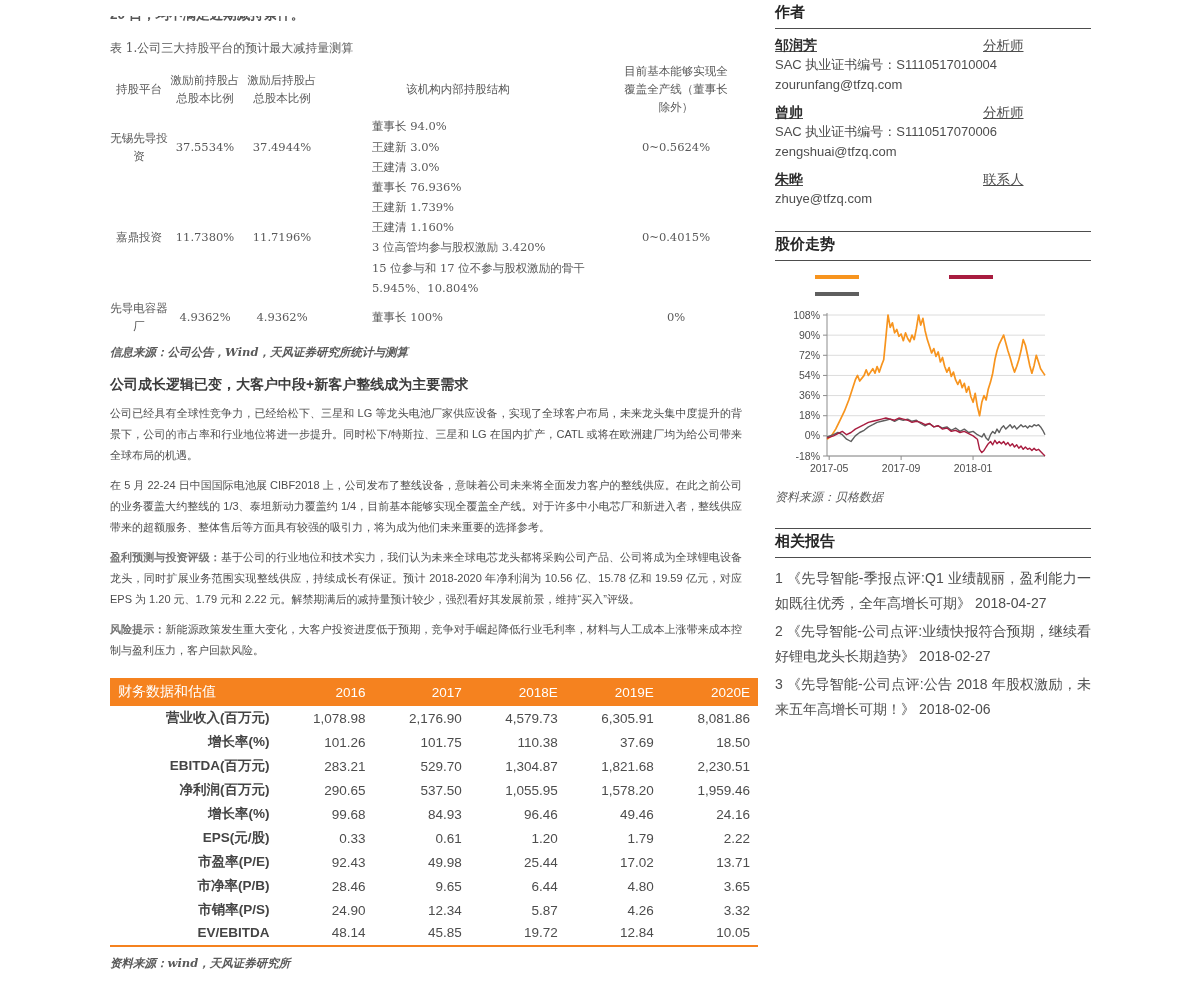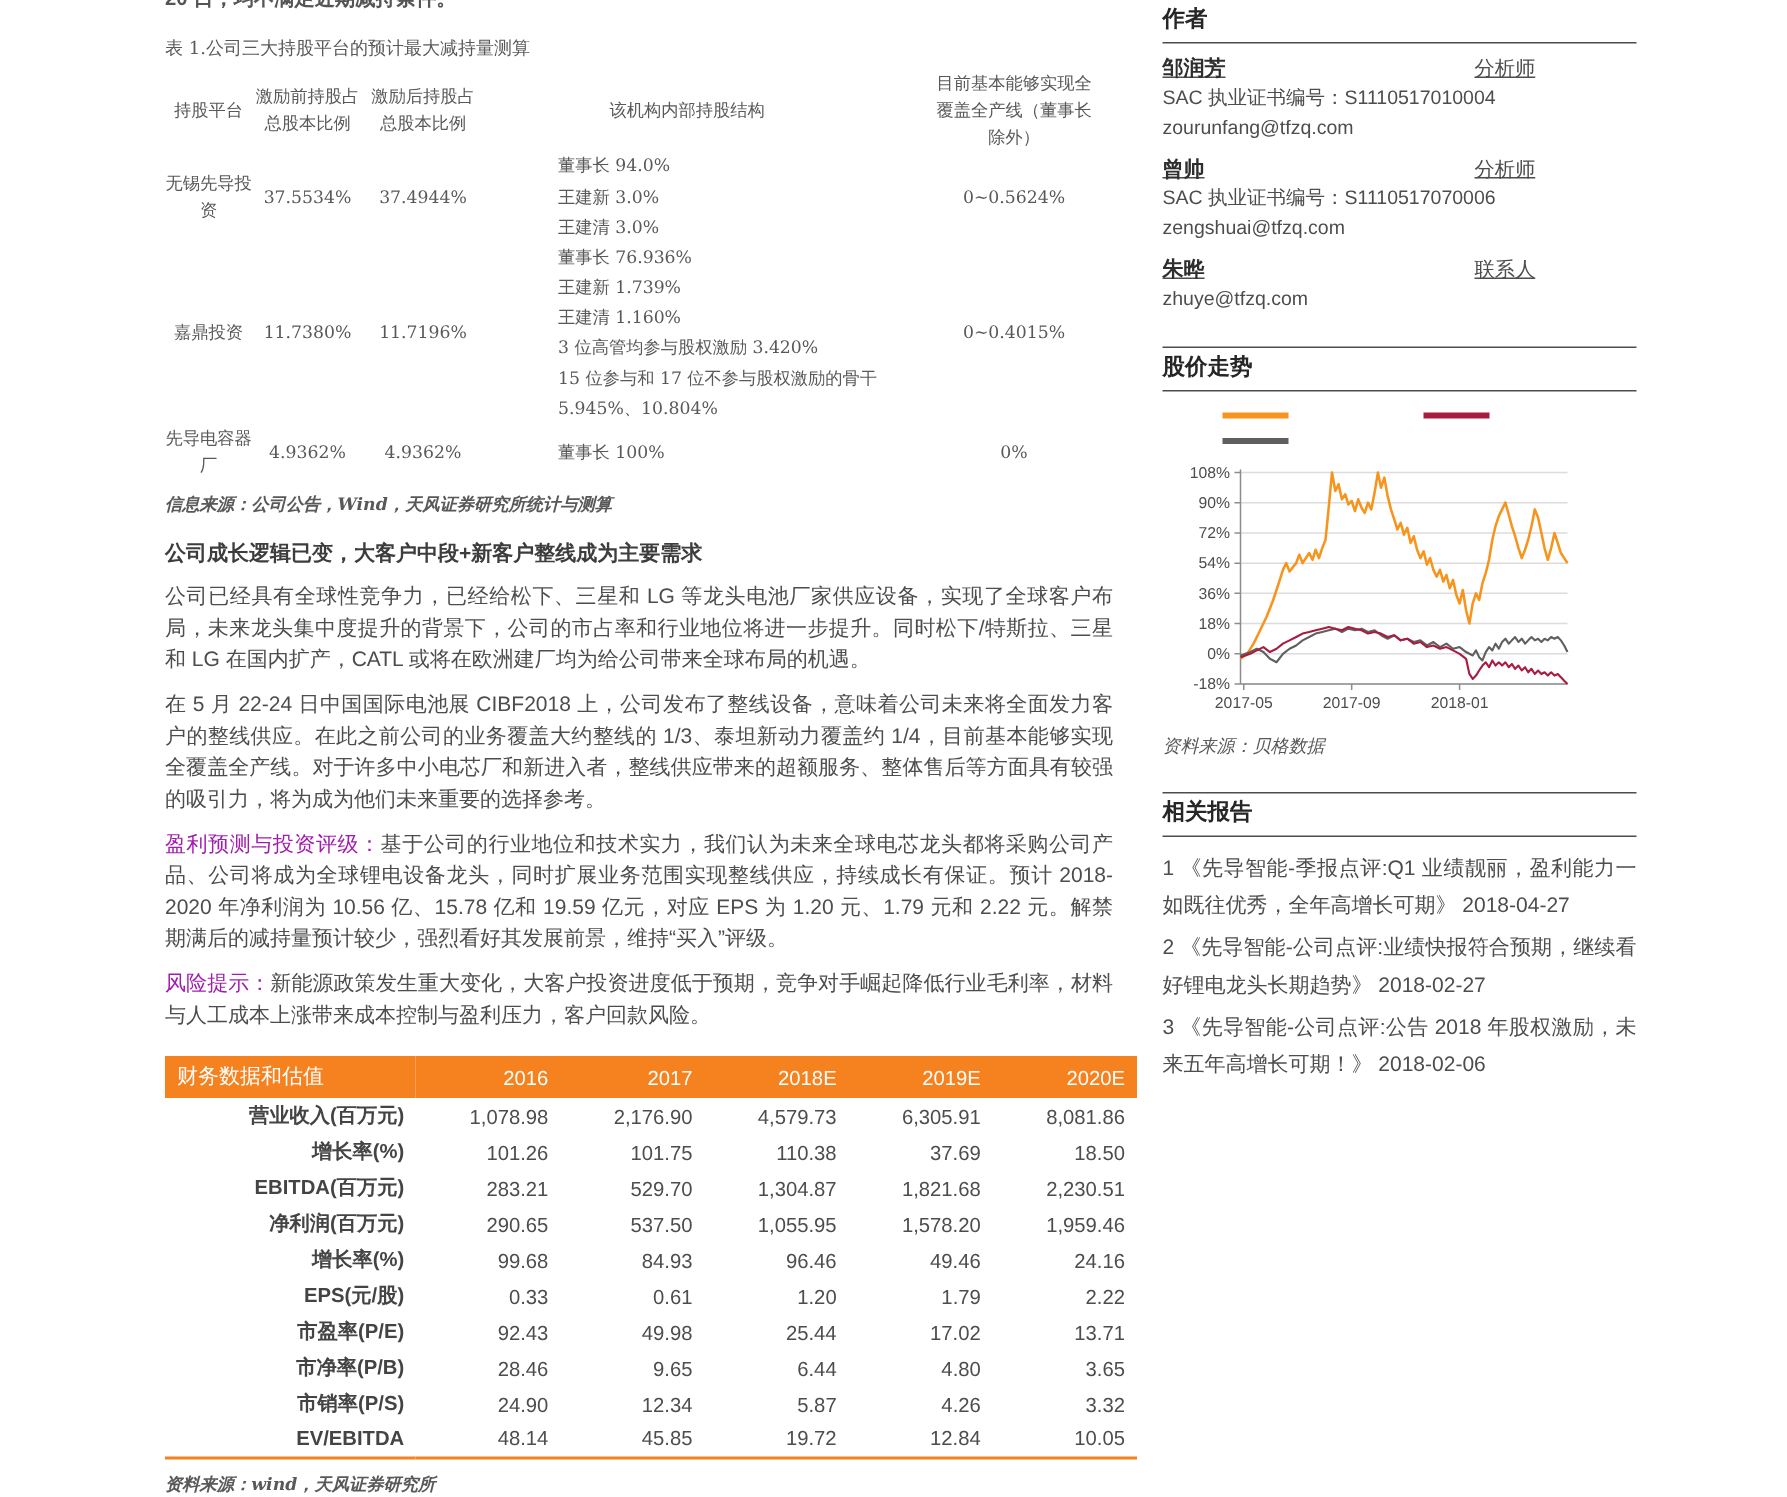--- a/index.html
+++ b/index.html
@@ -6,39 +6,39 @@
     --accent:#F5821F; --chart-orange:#F7941E; --crimson:#A81C3F;
     --grayline:#5f5f5f; --text:#4d4d4d; --dark:#333333; --grid:#dcdcdc; --src:#595959;
   }
   *{box-sizing:border-box;}
   html,body{margin:0;padding:0;}
   body{
     width:1191px;height:998px;position:relative;background:#ffffff;overflow:hidden;
     font-family:"Liberation Sans","DejaVu Sans",sans-serif;color:var(--text);
   }
   
-  .main{position:absolute;left:110px;top:0;width:648px;}
+  .main{position:absolute;left:110px;top:16px;width:648px;}
   .clip-line{height:9px;overflow:hidden;}
   .clip-line p{margin:-10px 0 0 0;font-size:13.5px;font-weight:bold;color:#555;}
   .t1-caption{margin:15px 0 0 0;font-family:"DejaVu Serif","Liberation Serif",serif;
     font-size:12px;color:var(--src);}
   table.t1{border-collapse:collapse;width:100%;margin-top:6px;
     font-family:"DejaVu Serif","Liberation Serif",serif;font-size:11.5px;color:var(--src);}
   table.t1 th{font-weight:normal;text-align:center;vertical-align:middle;line-height:1.55;padding:2px 0;}
   table.t1 td{text-align:center;vertical-align:middle;line-height:1.58;padding:1px 0;}
   table.t1 .w-platform{width:58px;} table.t1 .w-before{width:74px;}
   table.t1 .w-after{width:80px;}   table.t1 .w-structure{width:272px;}
   table.t1 .w-reducible{width:164px;}
   table.t1 th.w-reducible{padding:0 30px;}
   table.t1 td.c-structure{text-align:left;padding-left:50px;}
   .t1-source,.fin-source{margin:9px 0 0 0;font-family:"DejaVu Serif","Liberation Serif",serif;
     font-style:italic;font-size:11.5px;color:var(--src);font-weight:bold;}
   .sec-heading{margin:16px 0 0 0;font-size:14px;font-weight:bold;color:#3d3d3d;}
-  .para{margin:9px 16px 0 0;font-size:14px;line-height:21px;text-align:justify;color:var(--text);}
-  .lead{font-weight:normal;color:#a21caf;}
+  .para{margin:9px 16px 0 0;font-size:11px;line-height:21px;text-align:justify;color:var(--text);}
+  .lead{font-weight:bold;color:#737373;}
   
   table.fin{border-collapse:collapse;width:100%;margin-top:17px;font-size:13.5px;}
   table.fin thead th{background:var(--accent);color:#fff;font-weight:normal;
     padding:5px 8px;text-align:right;font-size:13.5px;}
   table.fin thead th:first-child{text-align:left;font-size:14px;}
   table.fin tbody td{padding:3px 8px;text-align:right;color:var(--text);}
   table.fin tbody td:first-child{text-align:right;font-weight:bold;color:#444;}
   table.fin tbody tr:last-child td{border-bottom:2.5px solid var(--accent);padding-bottom:5px;}
   
   .sidebar{position:absolute;left:775px;top:0;width:316px;}

